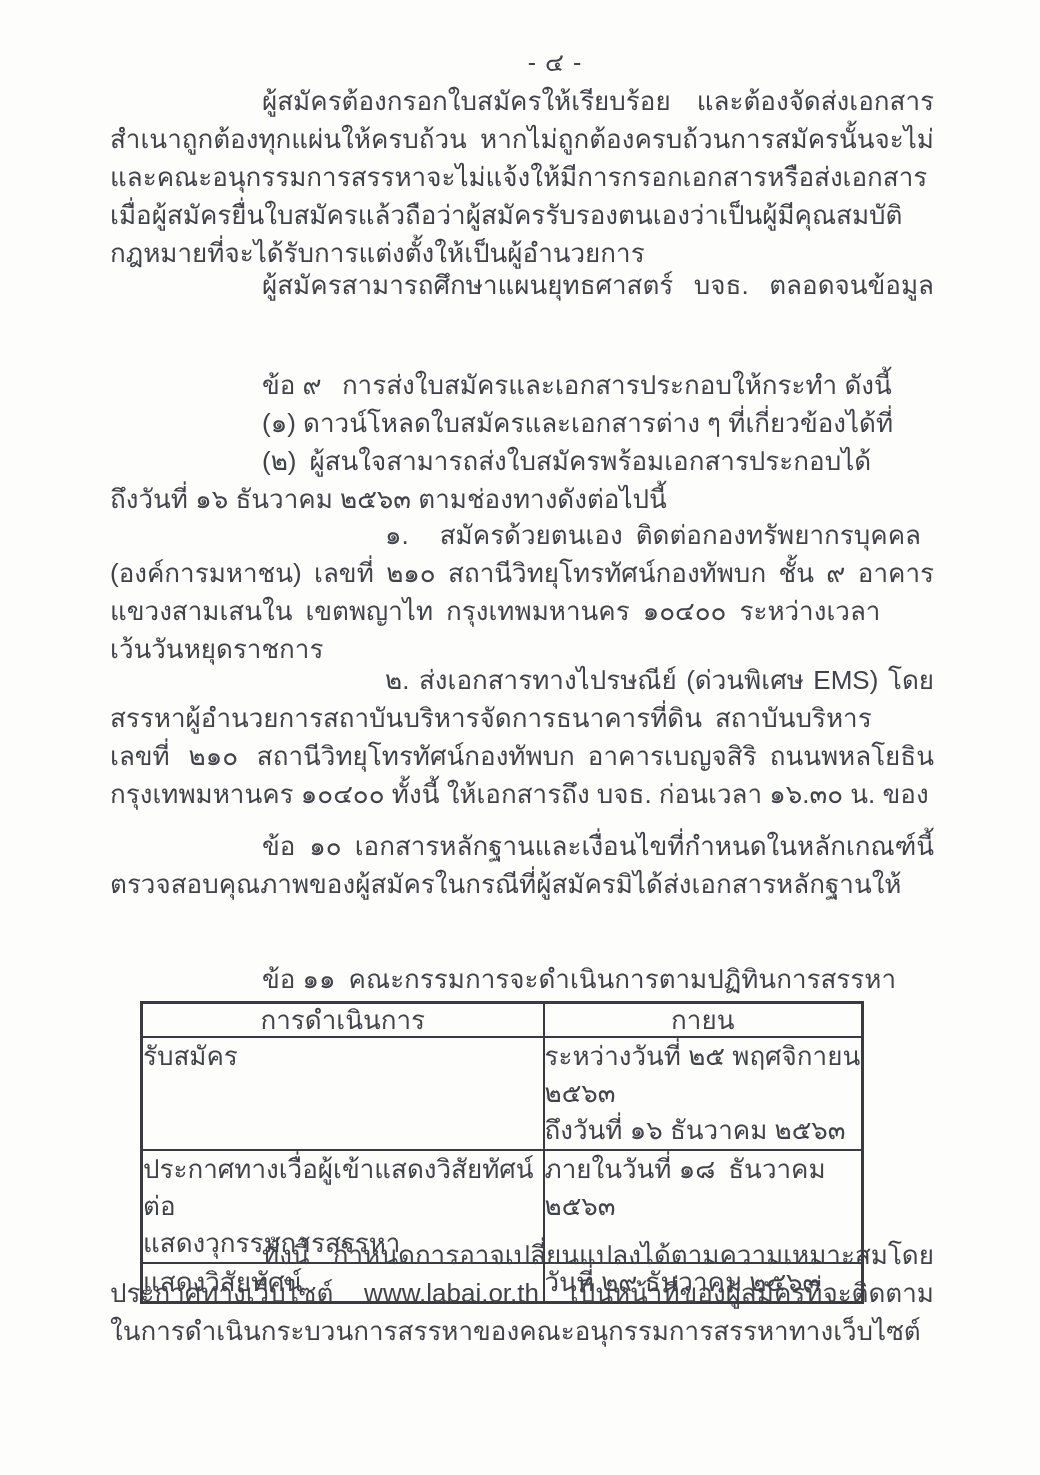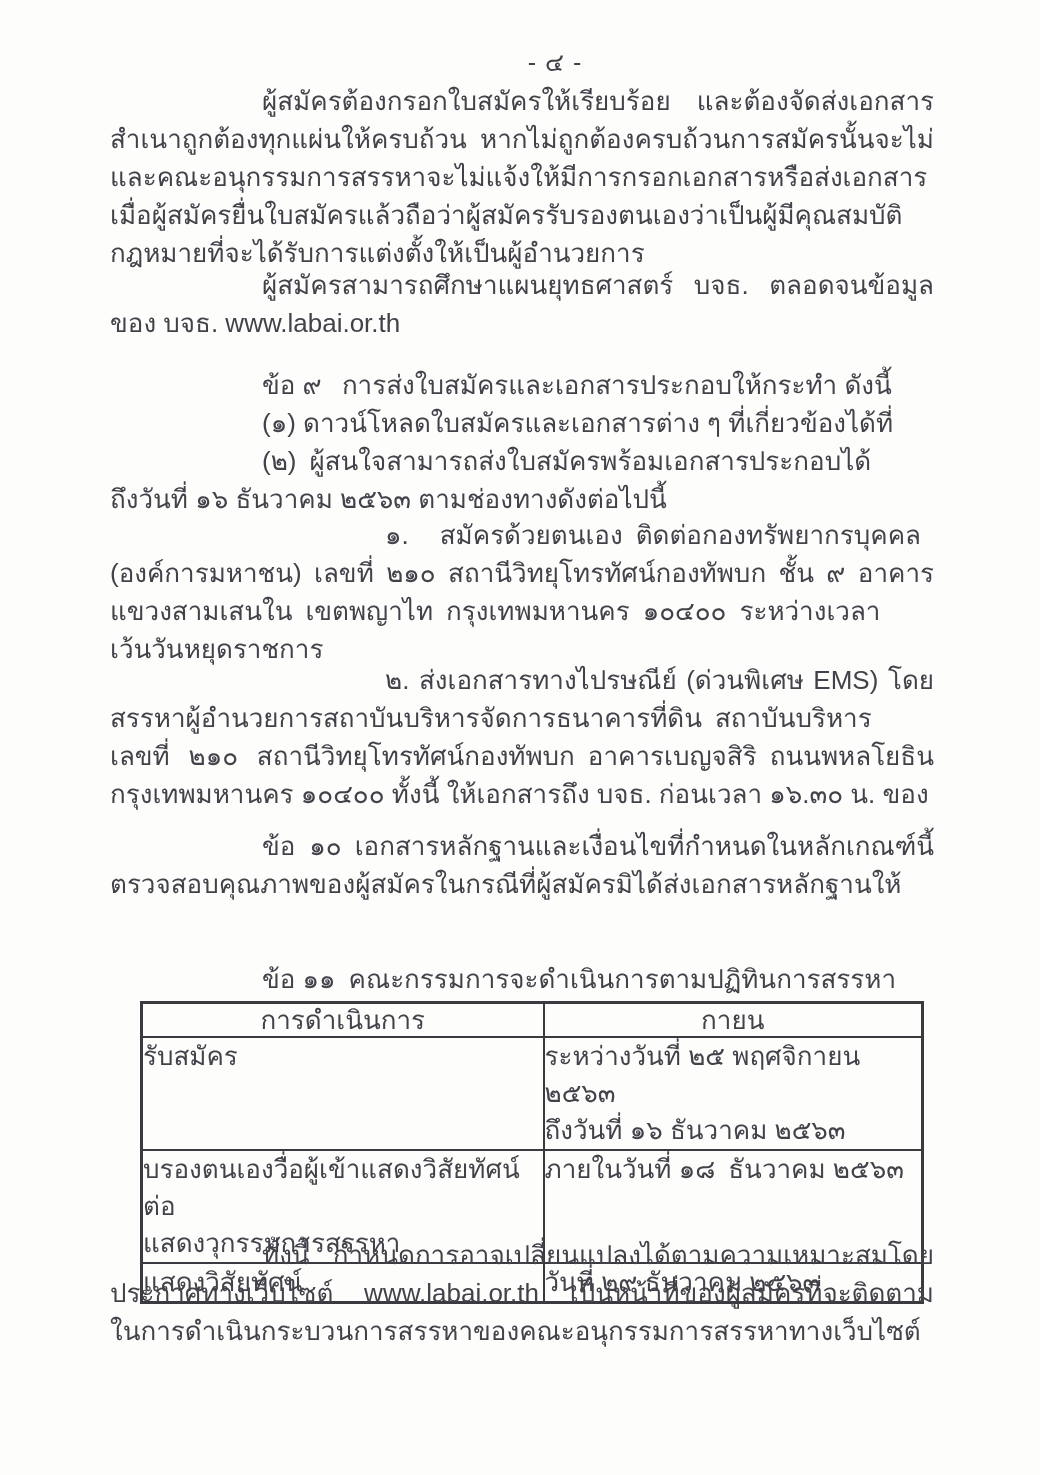--- a/index.html
+++ b/index.html
@@ -21,21 +21,21 @@
   .ln {
     height:38px; line-height:38px;
     white-space:pre-wrap; overflow:hidden;
   }
   .jf { text-align:justify; text-align-last:justify; }
   .i1 { text-indent:152px; }  
   .i2 { text-indent:275px; }  
 
   
   .sched-table {
-    position:absolute; left:140px; top:1001px; width:784px;
+    position:absolute; left:140px; top:1001px; width:724px;
     border-collapse:collapse; table-layout:fixed;
     font-size:26px; color:#42424a;
   }
   .sched-table, .sched-table th, .sched-table td {
     border:2px solid #3a3a40;
   }
   .sched-table { border-width:3px; }
   .sched-table th {
     height:32px; font-weight:normal; text-align:center;
     vertical-align:middle; line-height:30px; padding:0;
@@ -60,21 +60,20 @@
   <div class="block" style="top:82px">
     <div class="ln jf i1">ผู้สมัครต้องกรอกใบสมัครให้เรียบร้อย และต้องจัดส่งเอกสารเกี่ยวกับการสมัครพร้อมรับรอง</div>
     <div class="ln jf">สำเนาถูกต้องทุกแผ่นให้ครบถ้วน หากไม่ถูกต้องครบถ้วนการสมัครนั้นจะไม่ถูกพิจารณา โดย บจธ.</div>
     <div class="ln jf">และคณะอนุกรรมการสรรหาจะไม่แจ้งให้มีการกรอกเอกสารหรือส่งเอกสารเพิ่มเติมไม่ว่ากรณีใดทั้งสิ้น ทั้งนี้</div>
     <div class="ln jf">เมื่อผู้สมัครยื่นใบสมัครแล้วถือว่าผู้สมัครรับรองตนเองว่าเป็นผู้มีคุณสมบัติและไม่มีลักษณะต้องห้ามตาม</div>
     <div class="ln">กฎหมายที่จะได้รับการแต่งตั้งให้เป็นผู้อำนวยการ</div>
   </div>
 
   <div class="block" style="top:266px">
     <div class="ln jf i1">ผู้สมัครสามารถศึกษาแผนยุทธศาสตร์ บจธ. ตลอดจนข้อมูลอื่น ๆ ของ บจธ. ได้ทางเว็บไซต์</div>
-    <div class="ln">ของ บจธ. www.labai.or.th</div>
   </div>
 
   <div class="block" style="top:366px">
     <div class="ln i1">ข้อ ๙  การส่งใบสมัครและเอกสารประกอบให้กระทำ ดังนี้</div>
   </div>
 
   <div class="block" style="top:404px">
     <div class="ln i1">(๑) ดาวน์โหลดใบสมัครและเอกสารต่าง ๆ ที่เกี่ยวข้องได้ที่เว็บไซต์ www.labai.or.th</div>
   </div>
 
@@ -120,21 +119,21 @@
       <td class="cell-act">
         <div class="tln">รับสมัคร</div>
       </td>
       <td class="cell-sched">
         <div class="tln">ระหว่างวันที่ ๒๕ พฤศจิกายน ๒๕๖๓</div>
         <div class="tln">ถึงวันที่ ๑๖ ธันวาคม ๒๕๖๓</div>
       </td>
     </tr>
     <tr class="r2">
       <td class="cell-act">
-        <div class="tln">บรองตนเองวื่อผู้เข้าแสดงวิสัยทัศน์ต่อ</div>
+        <div class="tln">ประกาศทางเวื่อผู้เข้าแสดงวิสัยทัศน์ต่อ</div>
         <div class="tln">แสดงวุกรรมการสรรหา</div>
       </td>
       <td class="cell-sched">
         <div class="tln">ภายในวันที่ ๑๘ ธันวาคม ๒๕๖๓</div>
       </td>
     </tr>
     <tr class="r3">
       <td class="cell-act">
         <div class="tln">แสดงวิสัยทัศน์</div>
       </td>

